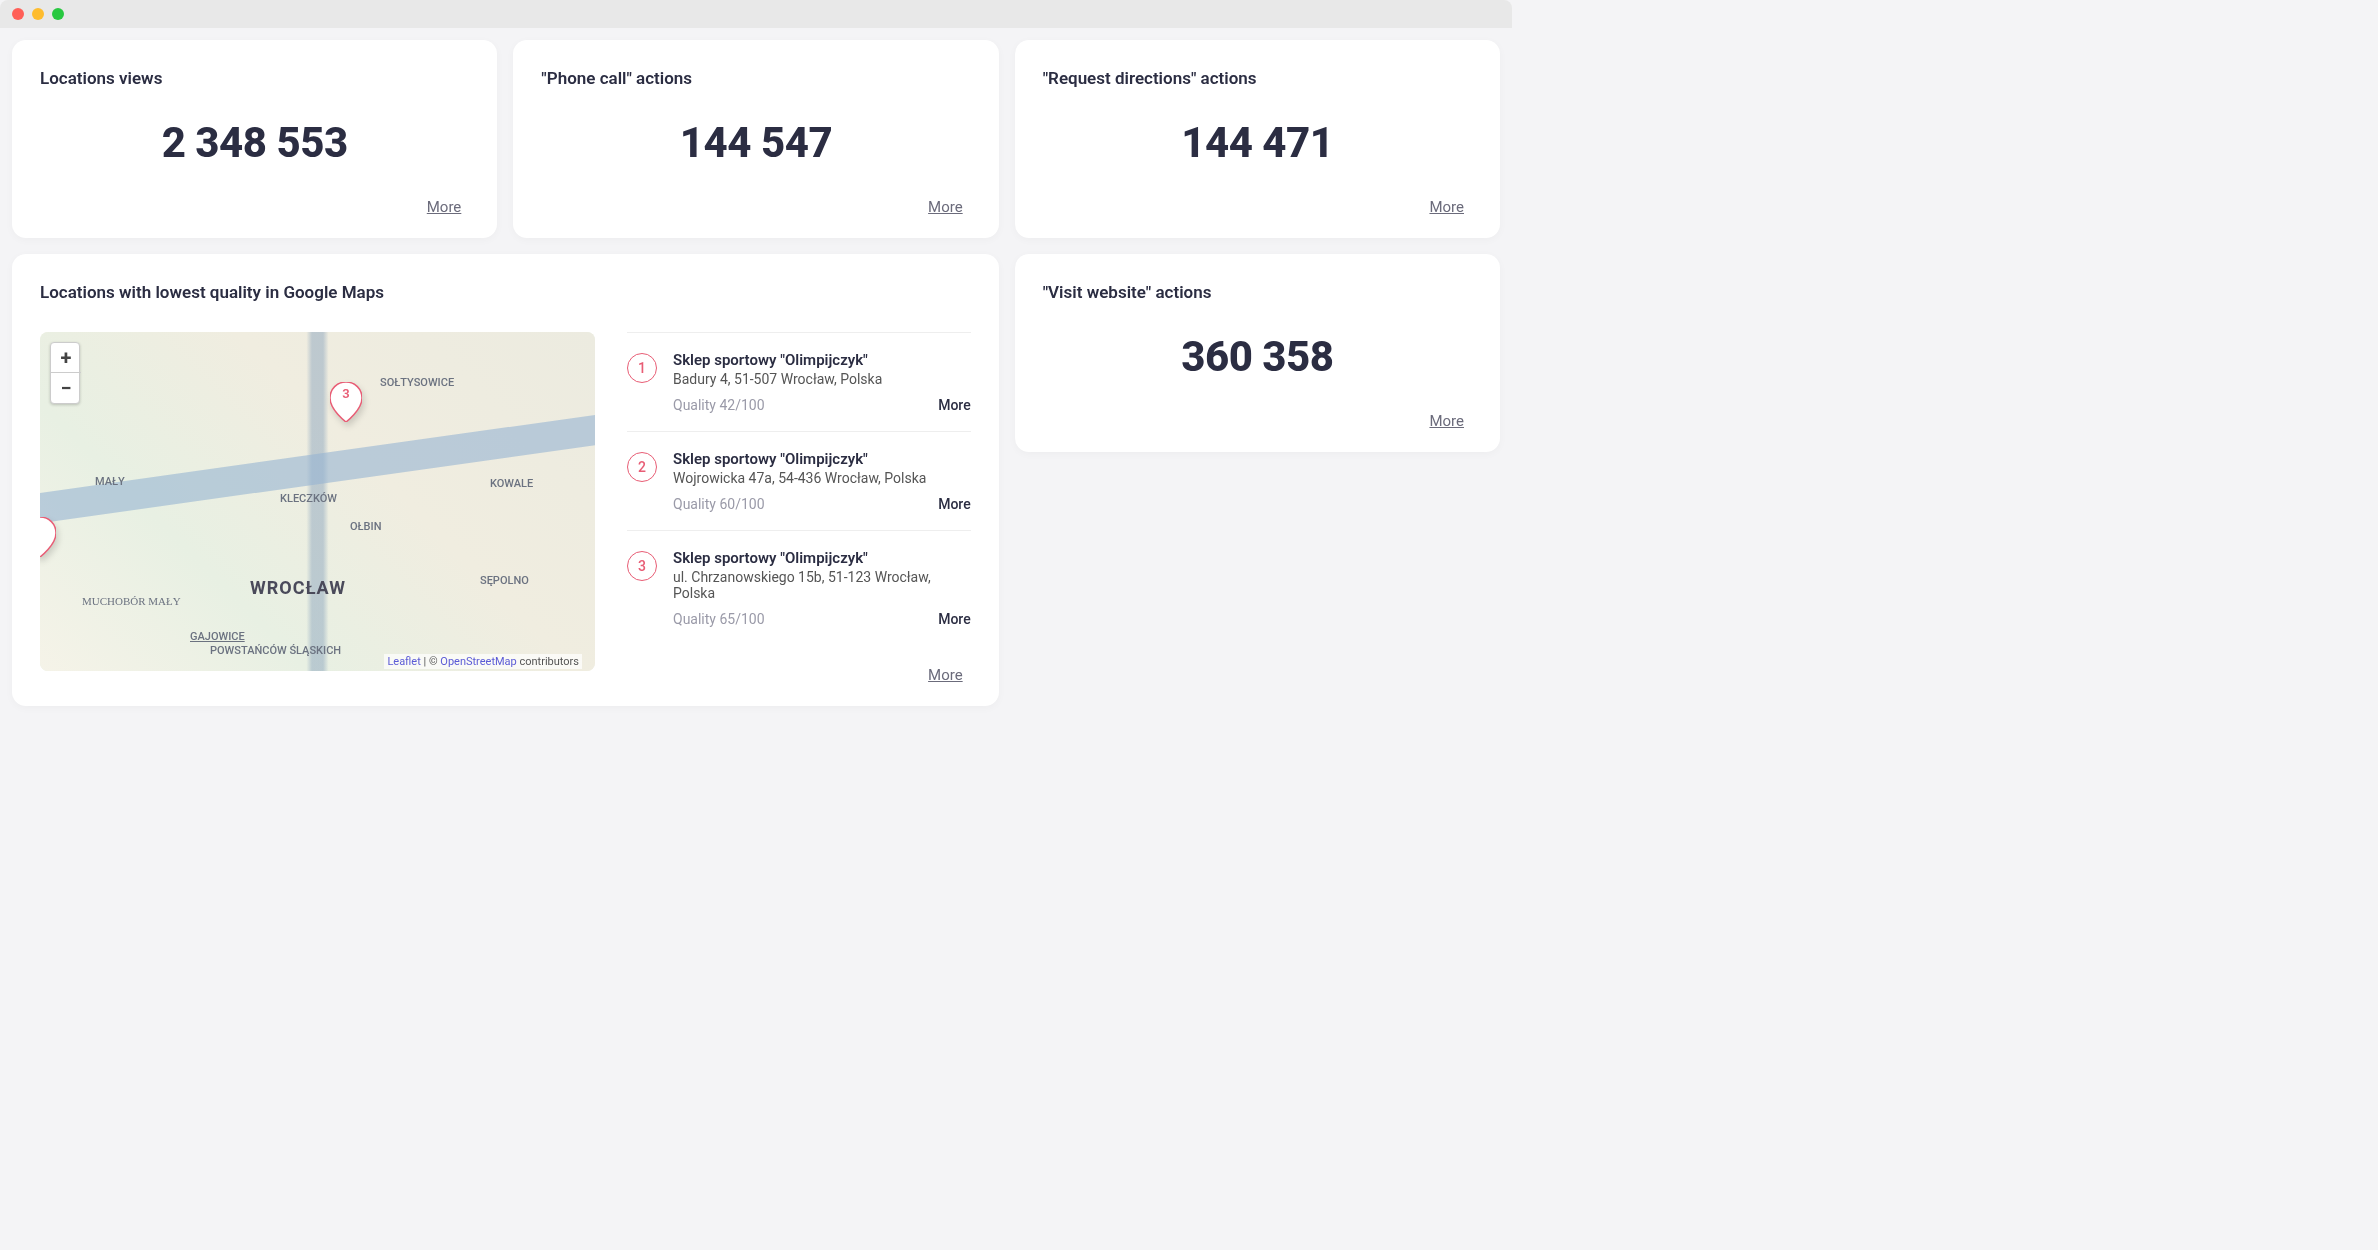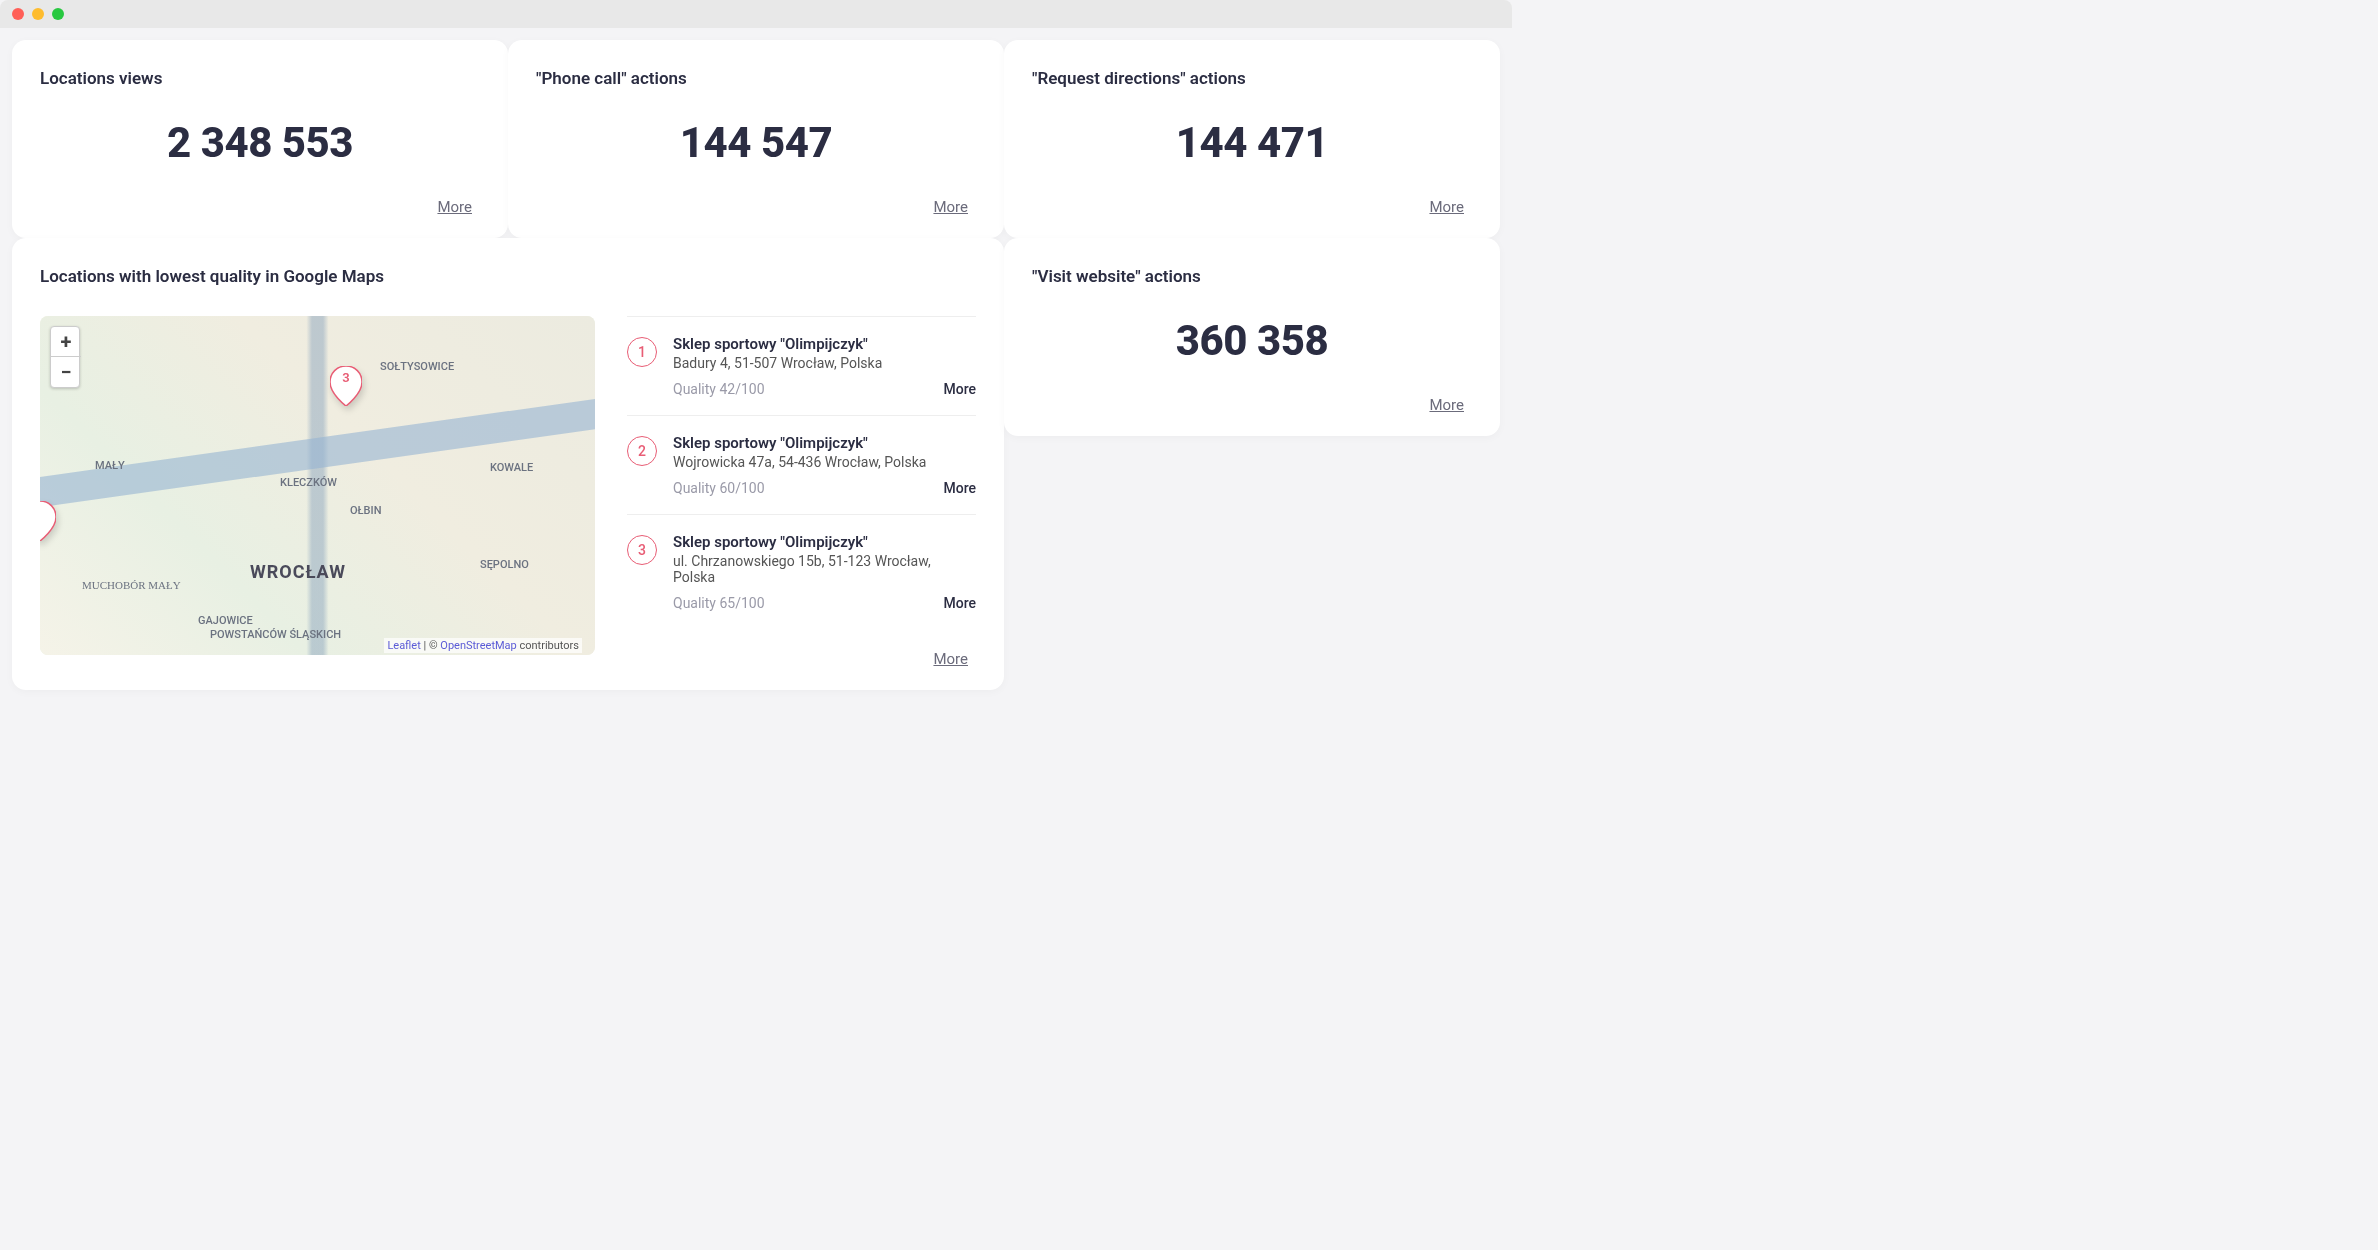--- a/index.html
+++ b/index.html
@@ -26,20 +26,21 @@
       height: 12px;
       border-radius: 50%;
     }
     .tl-red { background: #ff5f57; }
     .tl-yellow { background: #febc2e; }
     .tl-green { background: #28c840; }
     .dashboard {
       padding: 12px;
       display: grid;
       grid-template-columns: 1fr 1fr 1fr;
+      gap: 16px;
     }
     .card {
       background: #fff;
       border-radius: 14px;
       padding: 28px 28px 22px 28px;
       box-shadow: 0 2px 8px rgba(0,0,0,0.03);
       display: flex;
       flex-direction: column;
     }
     .card-title {
@@ -273,21 +274,21 @@
           <div class="zoom-btn">−</div>
         </div>
 
         <div class="map-label" style="top:44px;left:340px;">SOŁTYSOWICE</div>
         <div class="map-label" style="top:145px;left:450px;">KOWALE</div>
         <div class="map-label" style="top:160px;left:240px;">KLECZKÓW</div>
         <div class="map-label" style="top:188px;left:310px;">OŁBIN</div>
         <div class="map-label" style="top:242px;left:440px;">SĘPOLNO</div>
         <div class="map-label" style="top:143px;left:55px;">MAŁY</div>
         <div class="map-label" style="top:263px;left:42px;font-family:Liberation Serif, serif;">MUCHOBÓR MAŁY</div>
-        <div class="map-label" style="top:298px;left:158px;">GAJOWICE</div>
+        <div class="map-label" style="top:298px;left:150px;text-decoration:underline;">GAJOWICE</div>
         <div class="map-label" style="top:312px;left:170px;">POWSTAŃCÓW ŚLĄSKICH</div>
         <div class="map-label map-label-city" style="top:245px;left:210px;">WROCŁAW</div>
 
         <div class="map-pin" style="top:50px;left:290px;">
           <svg class="pin-svg" viewBox="0 0 32 40">
               <path d="M16 0 C7 0 0 7 0 16 C0 28 16 40 16 40 C16 40 32 28 32 16 C32 7 25 0 16 0 Z" fill="#fff" stroke="#e85d75" stroke-width="1.5"></path>
             </svg>
           <div class="pin-number">3</div>
         </div>
 

